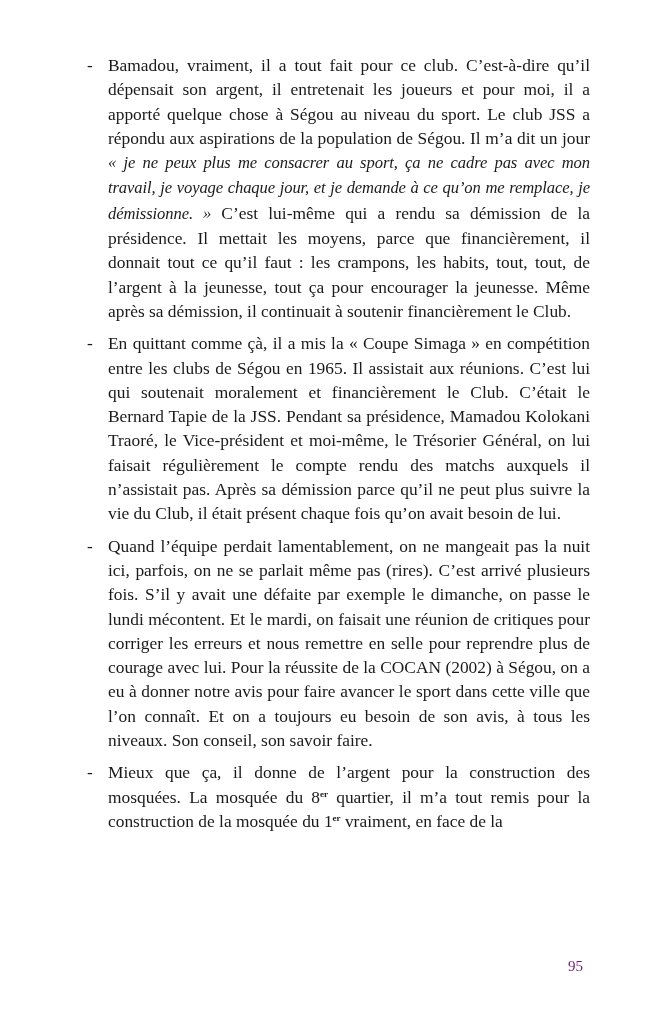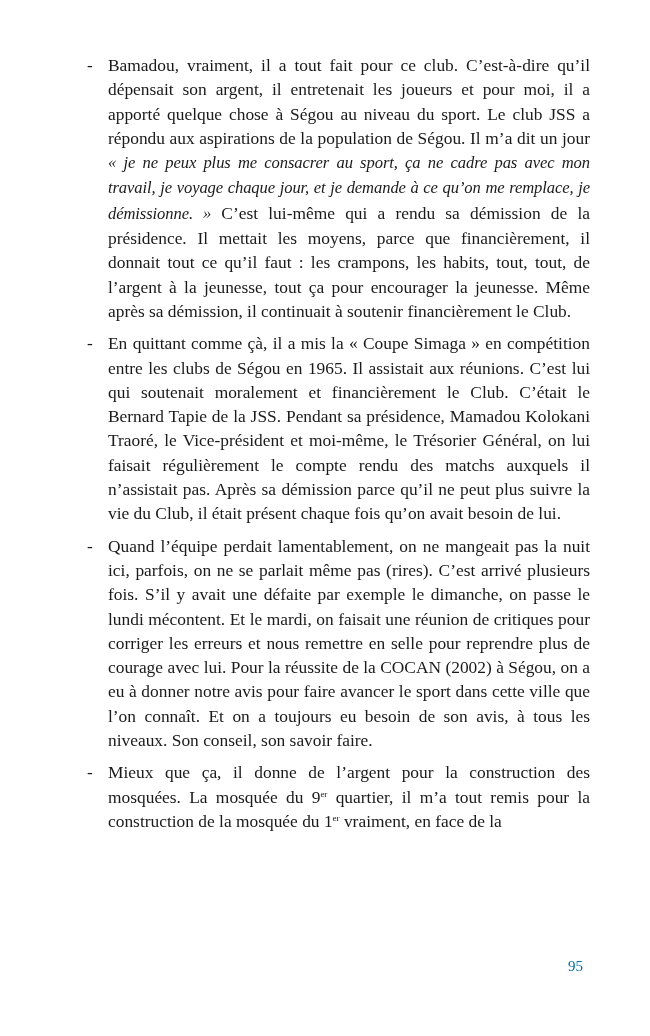--- a/index.html
+++ b/index.html
@@ -44,27 +44,28 @@
     }
     .item em {
       font-style: italic;
       font-size: 16.6px;
       letter-spacing: -0.1px;
     }
     sup {
       font-size: 9px;
       line-height: 0;
       vertical-align: 6px;
+      font-weight: bold;
     }
     .page-number {
       position: absolute;
       left: 568px;
       top: 958px;
       font-size: 15px;
-      color: #0369a1;
+      color: #701a75;
     }
   </style>
 </head>
 <body>
 
 <div class="page">
   <div class="body-text">
 
     <p class="item">
       <span class="dash">-</span><span>Bamadou, vraiment, il a tout fait pour ce club. C’est-à-dire qu’il dépensait son argent, il entretenait les joueurs et pour moi, il a apporté quelque chose à Ségou au niveau du sport. Le club JSS a répondu aux aspirations de la population de Ségou. Il m’a dit un jour </span><em>« je ne peux plus me consacrer au sport, ça ne cadre pas avec mon travail, je voyage chaque jour, et je demande à ce qu’on me remplace, je démissionne. »</em><span> C’est lui-même qui a rendu sa démission de la présidence. Il mettait les moyens,  parce que financièrement, il donnait tout ce qu’il faut : les crampons, les habits, tout, tout, de l’argent à la jeunesse, tout ça pour encourager la jeunesse. Même après sa démission, il continuait à soutenir financièrement le Club.</span>
@@ -72,19 +73,19 @@
 
     <p class="item">
       <span class="dash">-</span><span>En quittant comme çà, il a mis la « Coupe Simaga » en compétition entre les clubs de Ségou en 1965. Il assistait aux réunions. C’est lui qui soutenait moralement et financièrement le Club. C’était le Bernard Tapie de la JSS. Pendant sa présidence, Mamadou Kolokani Traoré, le Vice-président et moi-même, le Trésorier Général, on lui faisait régulièrement le compte rendu des matchs auxquels il n’assistait pas. Après sa démission parce qu’il ne peut plus suivre la vie du Club, il était présent chaque fois qu’on avait besoin de lui.</span>
     </p>
 
     <p class="item">
       <span class="dash">-</span><span>Quand l’équipe perdait lamentablement, on ne mangeait pas la nuit ici, parfois, on ne se parlait même pas (rires). C’est arrivé plusieurs fois. S’il y avait une défaite par exemple le dimanche, on passe le lundi mécontent. Et le mardi, on faisait une réunion de critiques pour corriger les erreurs et nous remettre en selle pour reprendre plus de courage avec lui. Pour la réussite de la COCAN (2002) à Ségou, on a eu à donner notre avis pour faire avancer le sport dans cette ville que l’on connaît. Et on a toujours eu besoin de son avis, à tous les niveaux. Son conseil, son savoir faire.</span>
     </p>
 
     <p class="item">
-      <span class="dash">-</span><span>Mieux que ça, il donne de l’argent pour la construction des mosquées. La mosquée du 9</span><sup>er</sup><span> quartier, il m’a tout remis pour la construction de la mosquée du 1</span><sup>er</sup><span> vraiment, en face de la</span>
+      <span class="dash">-</span><span>Mieux que ça, il donne de l’argent pour la construction des mosquées. La mosquée du 8</span><sup>er</sup><span> quartier, il m’a tout remis pour la construction de la mosquée du 1</span><sup>er</sup><span> vraiment, en face de la</span>
     </p>
 
   </div>
 
   <div class="page-number">95</div>
 </div>
 
 </body></html>

